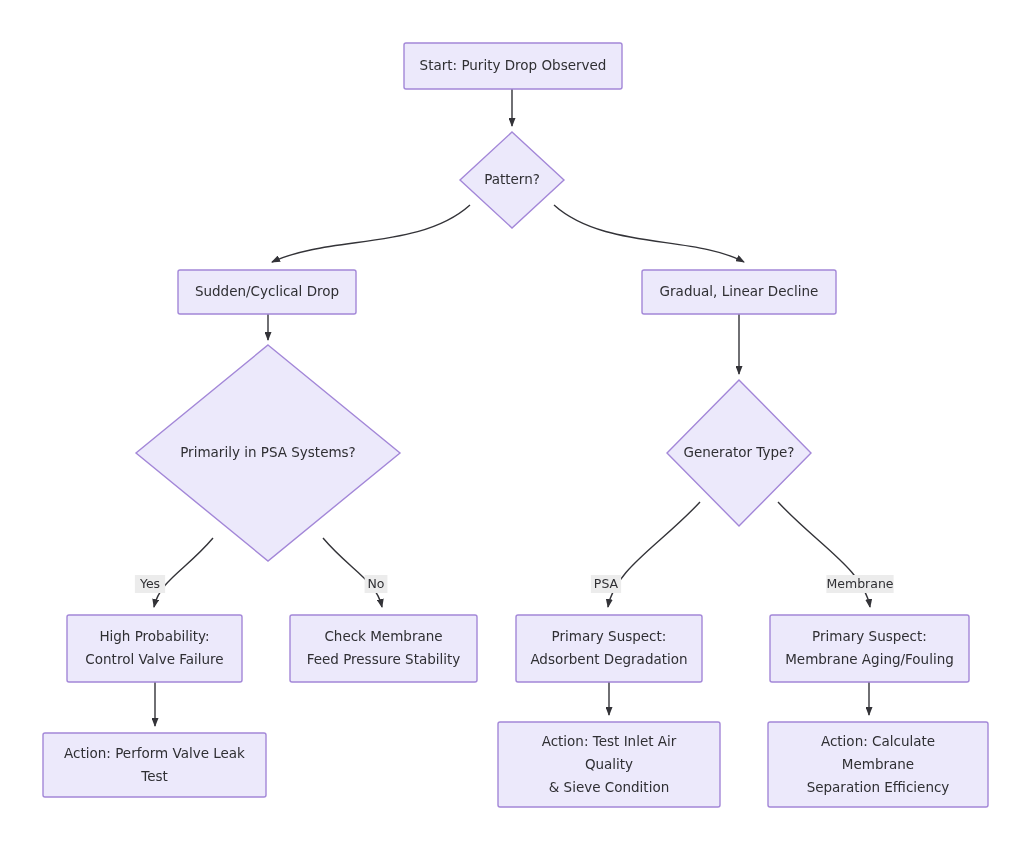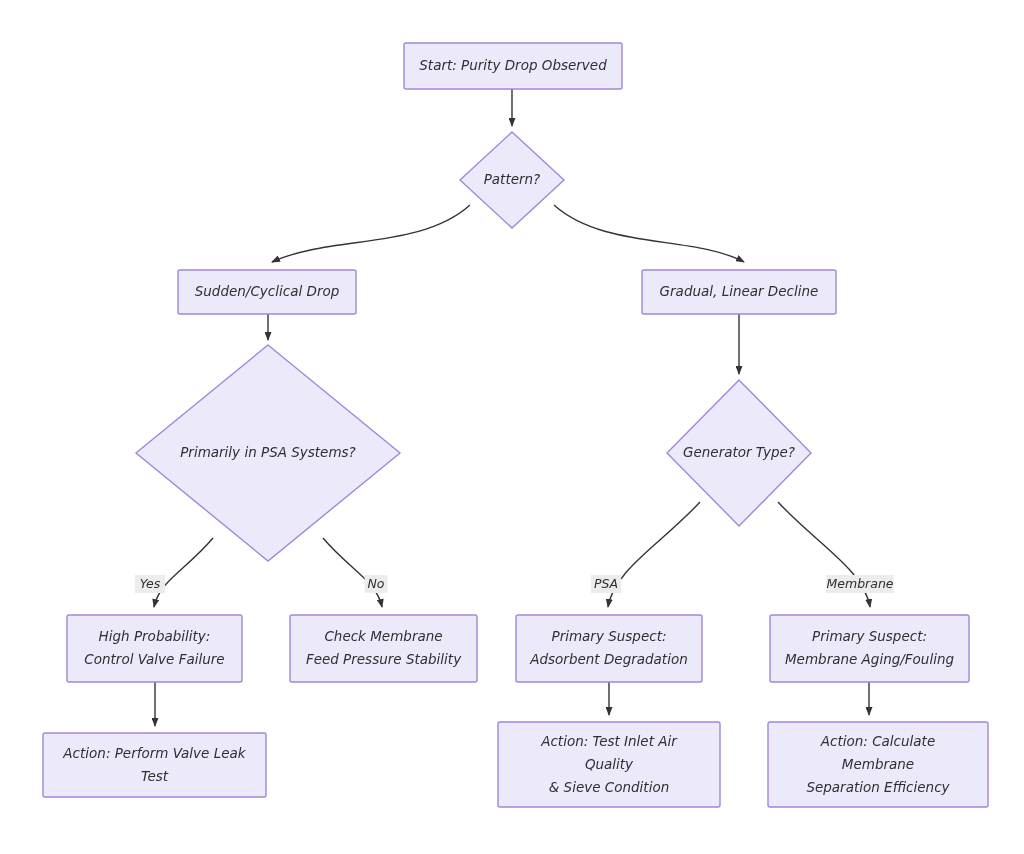--- a/index.html
+++ b/index.html
@@ -11,21 +11,20 @@
     width: 1024px;
     height: 854px;
     font-family: "DejaVu Sans", sans-serif;
     overflow: hidden;
   }
   #flowchart-root {
     position: relative;
     width: 1024px;
     height: 854px;
     background: #ffffff;
-    font-style: italic;
   }
   svg#flow-svg {
     position: absolute;
     top: 0;
     left: 0;
     width: 1024px;
     height: 854px;
     display: block;
   }
   .node-shape {

